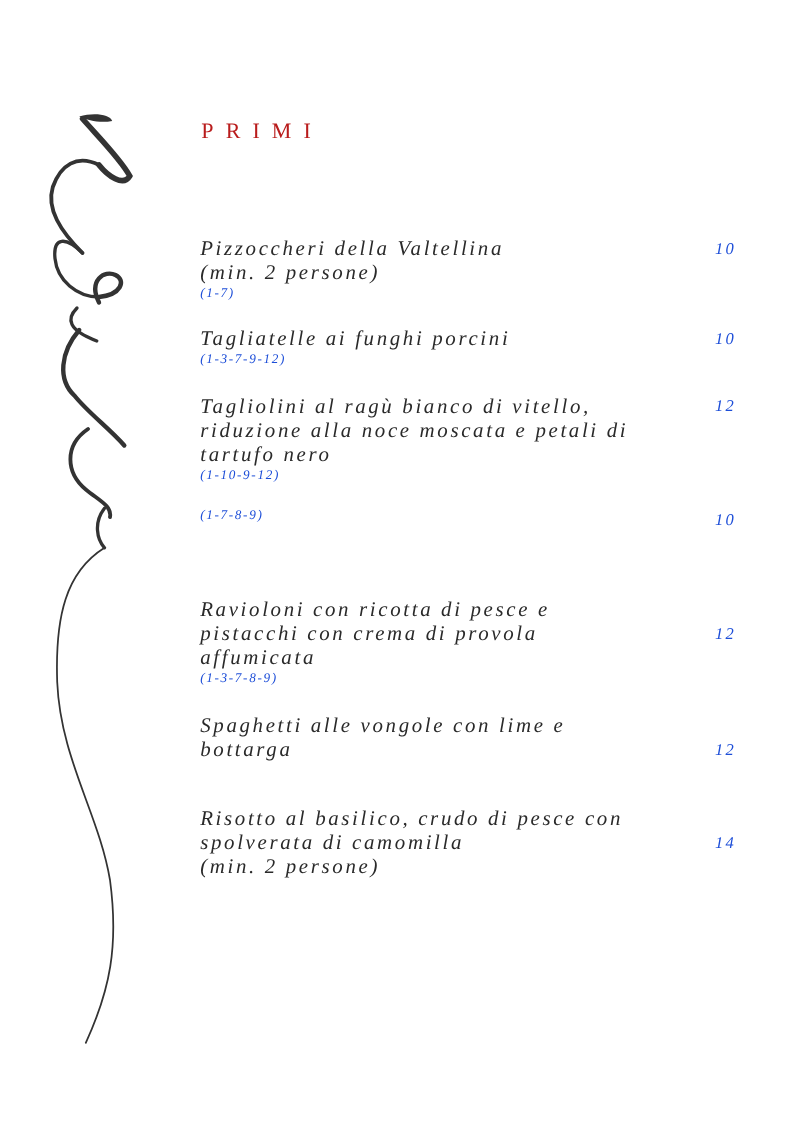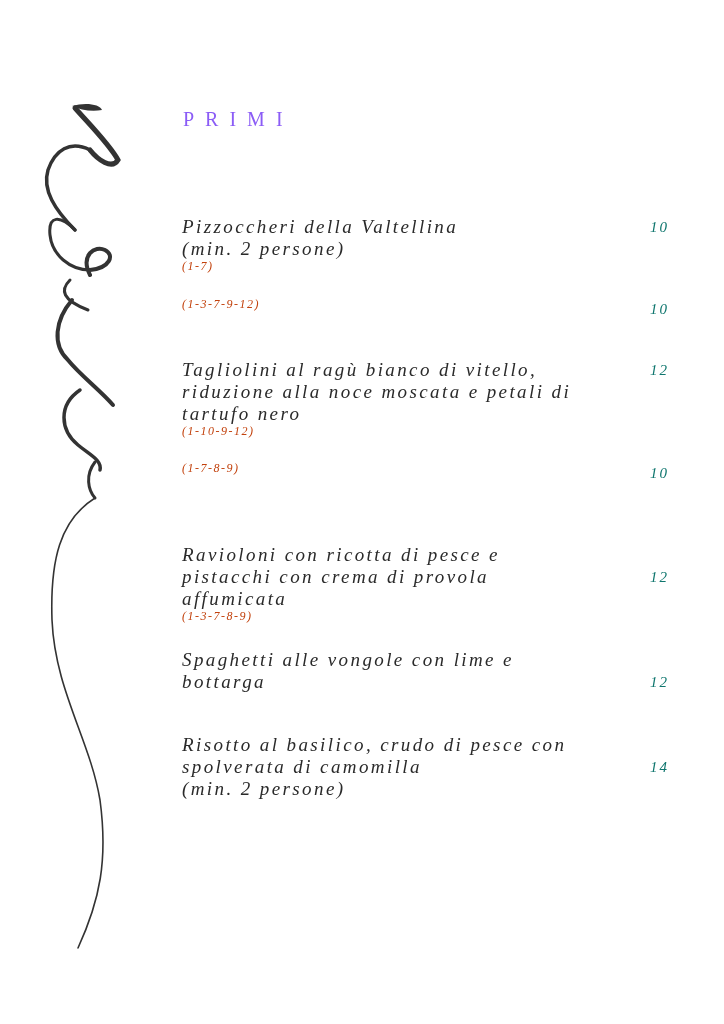--- a/index.html
+++ b/index.html
@@ -1,22 +1,22 @@
 <!DOCTYPE html>
 <html><head>
   <meta charset="utf-8">
   <style>
     html, body { margin: 0; padding: 0; background: #ffffff; }
     body { width: 724px; height: 1024px; position: relative; overflow: hidden; font-family: "DejaVu Serif", serif; color: #2a2a2a; }
     .script { position: absolute; left: 0; top: 0; width: 160px; height: 1024px; }
-    .section-title { position: absolute; left: 183px; top: 108px; font-family: "Liberation Serif", serif; font-size: 20px; letter-spacing: 11px; color: #8b5cf6; }
+    .section-title { position: absolute; left: 183px; top: 108px; font-family: "Liberation Serif", serif; font-size: 20px; letter-spacing: 11px; color: #b91c1c; }
     .item { position: absolute; left: 182px; width: 490px; }
     .name { font-family: "Liberation Serif", serif; font-style: italic; font-size: 19px; line-height: 22px; letter-spacing: 2.4px; color: #2a2a2a; white-space: pre-line; width: 400px; }
-    .allergens { font-family: "Liberation Serif", serif; font-style: italic; font-size: 12px; line-height: 13px; letter-spacing: 1.5px; color: #c2410c; }
-    .price { position: absolute; right: 3px; font-family: "Liberation Serif", serif; font-style: italic; font-size: 15px; letter-spacing: 2px; color: #0f766e; }
+    .allergens { font-family: "Liberation Serif", serif; font-style: italic; font-size: 12px; line-height: 13px; letter-spacing: 1.5px; color: #1d4ed8; }
+    .price { position: absolute; right: 3px; font-family: "Liberation Serif", serif; font-style: italic; font-size: 15px; letter-spacing: 2px; color: #1d4ed8; }
   </style>
 </head>
 <body>
 
 <svg class="script" viewBox="0 0 160 1024" xmlns="http://www.w3.org/2000/svg">
 
   <path d="M72 106 C 85 102, 100 104, 102 110 C 92 112, 80 110, 72 106 Z" fill="#333"></path>
   <path d="M75 108 C 90 125, 110 145, 118 160 C 112 170, 98 160, 90 150" fill="none" stroke="#333" stroke-width="5" stroke-linecap="round"></path>
   <path d="M90 150 C 70 140, 55 150, 48 170 C 42 190, 55 210, 75 230" fill="none" stroke="#333" stroke-width="3.5" stroke-linecap="round"></path>
   <path d="M75 230 C 60 215, 48 215, 50 235 C 52 255, 70 270, 90 270" fill="none" stroke="#333" stroke-width="3" stroke-linecap="round"></path>
@@ -32,20 +32,21 @@
 <div class="section-title">PRIMI</div>
 
 <div class="item" style="top:216px">
   <div class="name">Pizzoccheri della Valtellina
 (min. 2 persone)</div>
   <div class="allergens">(1-7)</div>
   <div class="price" style="top:3px">10</div>
 </div>
 
 <div class="item" style="top:298px">
+  <div class="name">Tagliatelle ai funghi porcini</div>
   <div class="allergens">(1-3-7-9-12)</div>
   <div class="price" style="top:3px">10</div>
 </div>
 
 <div class="item" style="top:359px">
   <div class="name">Tagliolini al ragù bianco di vitello,
 riduzione alla noce moscata e petali di
 tartufo nero</div>
   <div class="allergens">(1-10-9-12)</div>
   <div class="price" style="top:3px">12</div>

